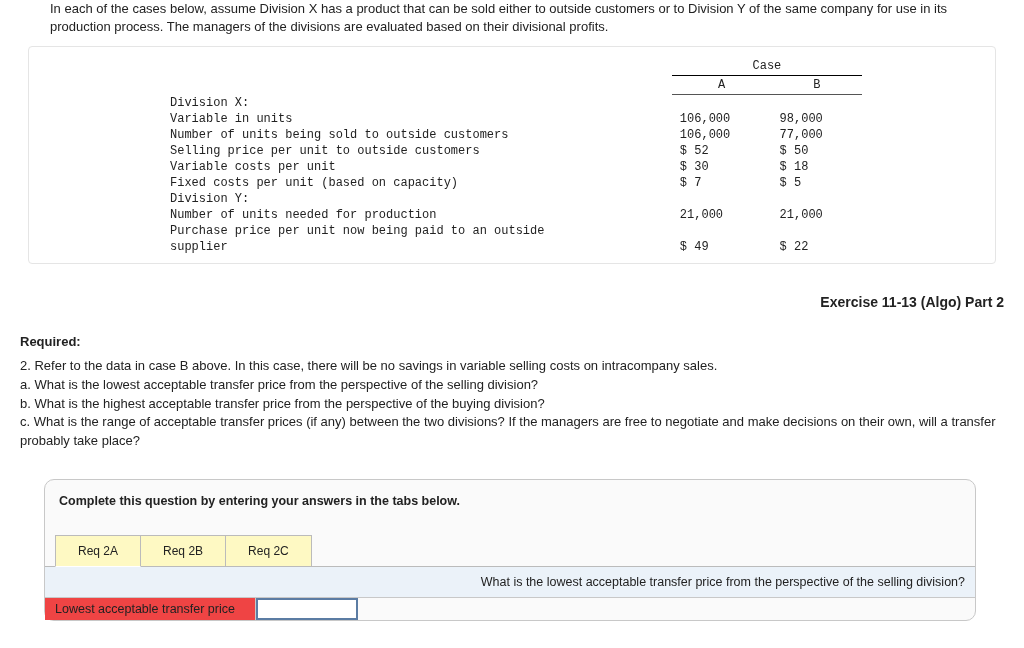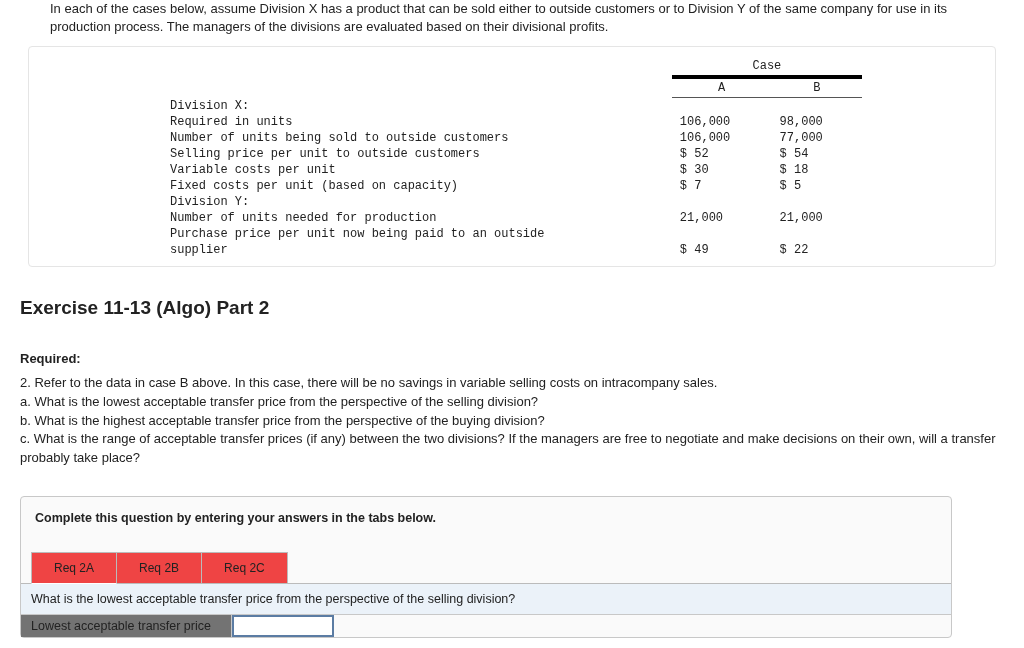--- a/index.html
+++ b/index.html
@@ -29,72 +29,74 @@
     width: 700px;
   }
   .case-table th {
     font-family: "Courier New", Courier, monospace;
     font-weight: normal;
     text-align: center;
     padding: 2px 14px;
     border-bottom: 1px solid #555;
   }
   .case-table th.spanhead {
-    border-bottom: 4px solid #000000;
+    border-bottom: 1px solid #000000;
   }
   .case-table td {
     padding: 1px 8px;
     margin-left: 39px;
   }
   .case-table td.num {
     text-align: left;
     white-space: nowrap;
     padding-right: 18px;
   }
   .case-table td.label {
     text-align: left;
     white-space: nowrap;
   }
   .ind1 { padding-left: 26px; }
   .ind2 { padding-left: 48px; }
 
   h2.ex {
-    font-size: 19px;
+    font-size: 14px;
     font-weight: bold;
-    margin: 30px 0 32px 0;
+    margin: 30px 0 24px 0;
+    text-align: right;
   }
   .section-label {
     font-weight: bold;
     margin: 8px 0;
   }
   .reqtext {
     line-height: 1.45;
     margin-bottom: 28px;
   }
 
   .answer-region {
     border: 1px solid #c8c8c8;
-    border-radius: 4px;
+    border-radius: 10px;
     background: #fafafa;
     width: 930px;
+    margin-left: 24px;
   }
   .answer-region .complete {
     font-weight: bold;
     font-size: 12.5px;
     padding: 14px 14px 26px 14px;
   }
 
   .tabbar {
     display: flex;
     padding-left: 10px;
     gap: 0;
   }
   .tab {
     border: 1px solid #bbb;
-    background: #ef4444;
+    background: #fef9c3;
     padding: 8px 22px;
     font-size: 12px;
     cursor: pointer;
     position: relative;
     top: 1px;
   }
   .tab.active {
     border-bottom-color: #fff;
     z-index: 2;
     font-weight: normal;
@@ -104,27 +106,28 @@
   }
 
   .tab-content {
     border-top: 1px solid #bbb;
   }
   .prompt-row {
     background: #ebf2f9;
     border-bottom: 1px solid #c8c8c8;
     padding: 8px 10px;
     font-size: 12.5px;
+    text-align: right;
   }
   .input-row {
     display: flex;
     align-items: stretch;
   }
   .input-label {
-    background: #737373;
+    background: #ef4444;
     border-right: 1px solid #c8c8c8;
     padding: 4px 10px;
     font-size: 12.5px;
     width: 190px;
   }
   .input-cell {
     background: #fff;
     padding: 0;
   }
   .input-cell input {
@@ -154,33 +157,33 @@
         <th>B</th>
       </tr>
     </thead>
     <tbody>
       <tr>
           <td class="label">Division X:</td>
           <td></td>
           <td></td>
         </tr>
       <tr>
-          <td class="label ind1">Required in units</td>
+          <td class="label ind1">Variable in units</td>
           <td class="num">106,000</td>
           <td class="num">98,000</td>
         </tr>
       <tr>
           <td class="label ind1">Number of units being sold to outside customers</td>
           <td class="num">106,000</td>
           <td class="num">77,000</td>
         </tr>
       <tr>
           <td class="label ind1">Selling price per unit to outside customers</td>
           <td class="num">$ 52</td>
-          <td class="num">$ 54</td>
+          <td class="num">$ 50</td>
         </tr>
       <tr>
           <td class="label ind1">Variable costs per unit</td>
           <td class="num">$ 30</td>
           <td class="num">$ 18</td>
         </tr>
       <tr>
           <td class="label ind1">Fixed costs per unit (based on capacity)</td>
           <td class="num">$ 7</td>
           <td class="num">$ 5</td>

